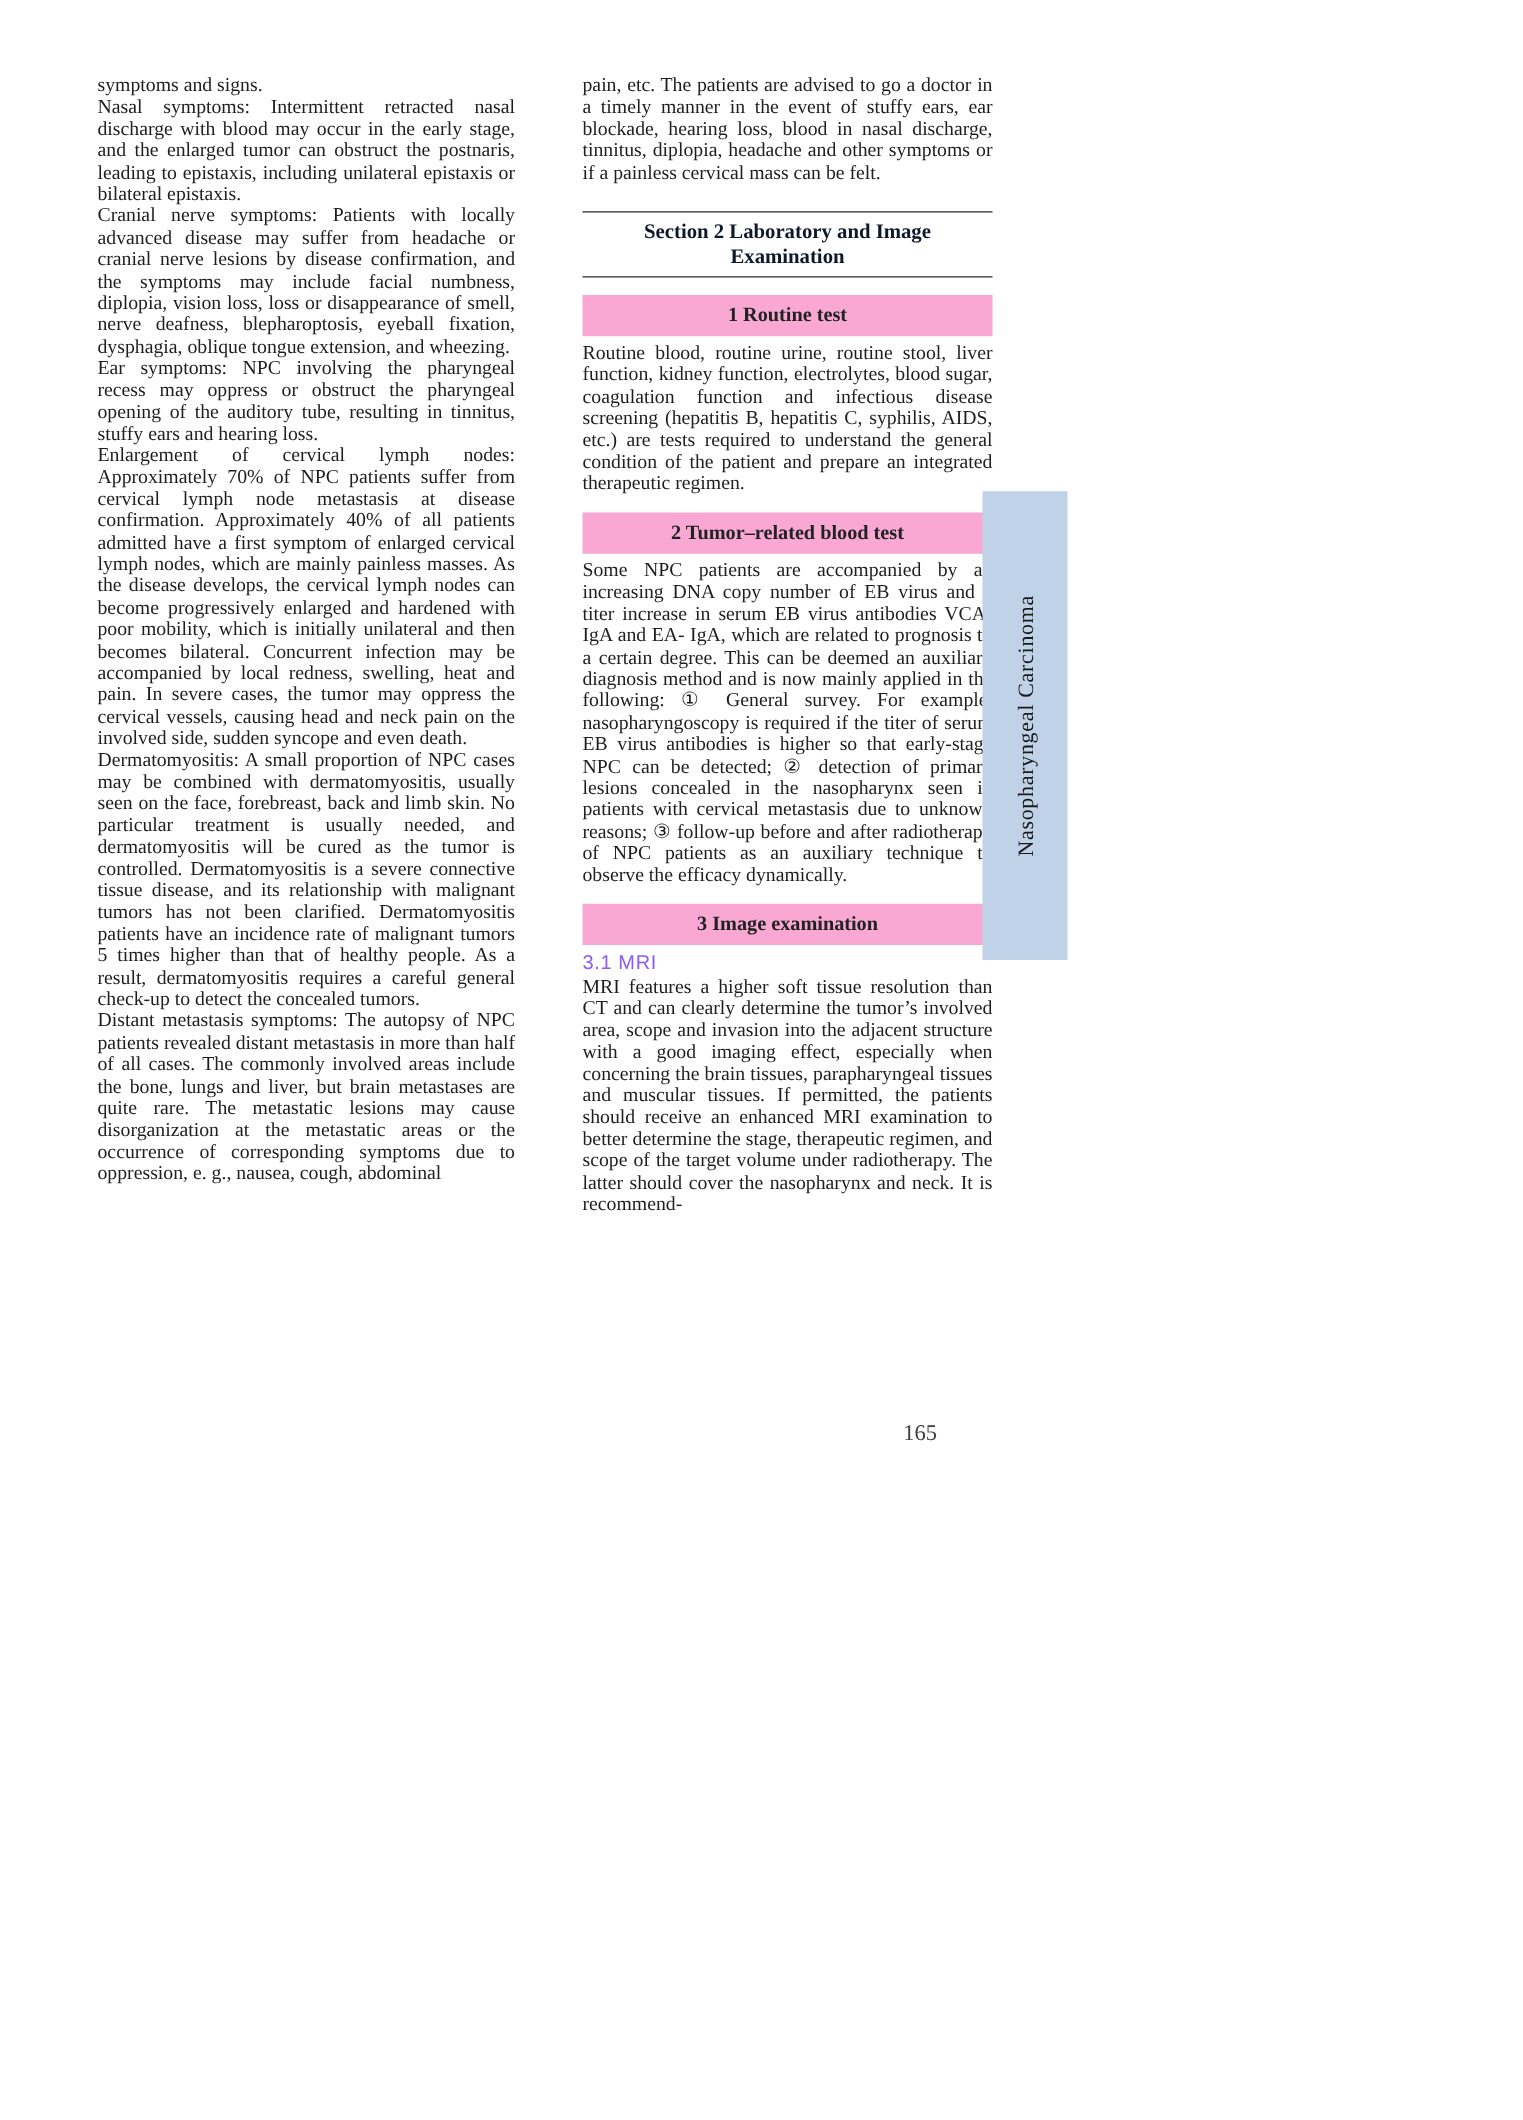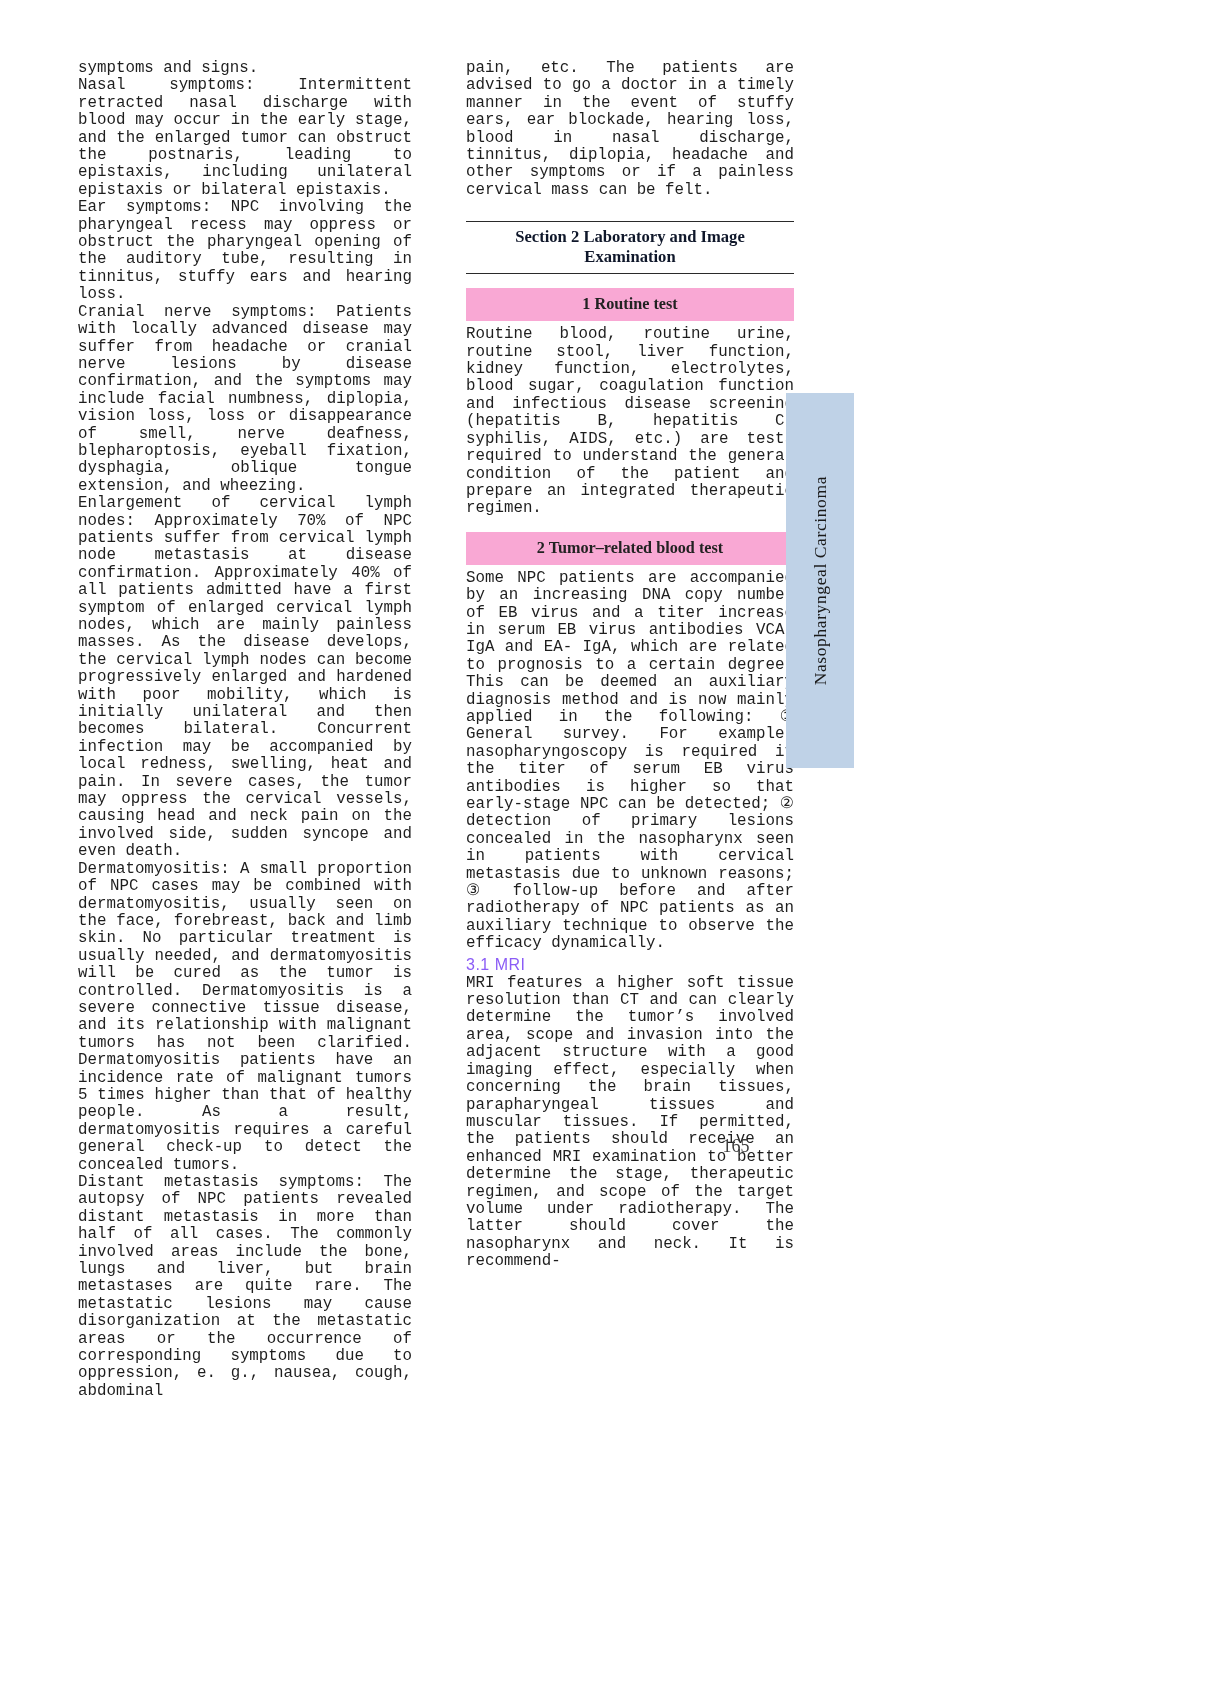--- a/index.html
+++ b/index.html
@@ -15,21 +15,20 @@
   .col-left  { left: 78px;  width: 334px; }
   .col-right { left: 466px; width: 328px; }
 
   p.body-text {
     margin: 0;
     font-size: 15.8px;
     line-height: 17.4px;
     text-align: justify;
     text-justify: inter-word;
     color: #1e1e1e;
-    font-family: Liberation Mono, monospace;
   }
 
   .section-title {
     margin-top: 22px;
     border-top: 1.6px solid #2a2a2a;
     border-bottom: 1.6px solid #2a2a2a;
     padding: 5px 0 7px 0;
     text-align: center;
   }
   .section-title-text {
@@ -91,40 +90,41 @@
   }
 </style>
 </head>
 <body>
 
 <div class="page">
 
   <div class="col col-left">
     <p class="body-text">symptoms and signs.</p>
     <p class="body-text">Nasal symptoms: Intermittent retracted nasal discharge with blood may occur in the early stage, and the enlarged tumor can obstruct the postnaris, leading to epistaxis, including unilateral epistaxis or bilateral epistaxis.</p>
+    <p class="body-text">Cranial nerve symptoms: Patients with locally advanced disease may suffer from headache or cranial nerve lesions by disease confirmation, and the symptoms may include facial numbness, diplopia, vision loss, loss or disappearance of smell, nerve deafness, blepharoptosis, eyeball fixation, dysphagia, oblique tongue extension, and wheezing.</p>
     <p class="body-text">Ear symptoms: NPC involving the pharyngeal recess may oppress or obstruct the pharyngeal opening of the auditory tube, resulting in tinnitus, stuffy ears and hearing loss.</p>
-    <p class="body-text">Cranial nerve symptoms: Patients with locally advanced disease may suffer from headache or cranial nerve lesions by disease confirmation, and the symptoms may include facial numbness, diplopia, vision loss, loss or disappearance of smell, nerve deafness, blepharoptosis, eyeball fixation, dysphagia, oblique tongue extension, and wheezing.</p>
     <p class="body-text">Enlargement of cervical lymph nodes: Approximately 70% of NPC patients suffer from cervical lymph node metastasis at disease confirmation. Approximately 40% of all patients admitted have a first symptom of enlarged cervical lymph nodes, which are mainly painless masses. As the disease develops, the cervical lymph nodes can become progressively enlarged and hardened with poor mobility, which is initially unilateral and then becomes bilateral. Concurrent infection may be accompanied by local redness, swelling, heat and pain. In severe cases, the tumor may oppress the cervical vessels, causing head and neck pain on the involved side, sudden syncope and even death.</p>
     <p class="body-text">Dermatomyositis: A small proportion of NPC cases may be combined with dermatomyositis, usually seen on the face, forebreast, back and limb skin. No particular treatment is usually needed, and dermatomyositis will be cured as the tumor is controlled. Dermatomyositis is a severe connective tissue disease, and its relationship with malignant tumors has not been clarified. Dermatomyositis patients have an incidence rate of malignant tumors 5 times higher than that of healthy people. As a result, dermatomyositis requires a careful general check-up to detect the concealed tumors.</p>
     <p class="body-text">Distant metastasis symptoms: The autopsy of NPC patients revealed distant metastasis in more than half of all cases. The commonly involved areas include the bone, lungs and liver, but brain metastases are quite rare. The metastatic lesions may cause disorganization at the metastatic areas or the occurrence of corresponding symptoms due to oppression, e. g., nausea, cough, abdominal</p>
   </div>
 
   <div class="col col-right">
     <p class="body-text">pain, etc. The patients are advised to go a doctor in a timely manner in the event of stuffy ears, ear blockade, hearing loss, blood in nasal discharge, tinnitus, diplopia, headache and other symptoms or if a painless cervical mass can be felt.</p>
 
     <div class="section-title">
       <div class="section-title-text">Section 2 Laboratory and Image Examination</div>
     </div>
 
     <div class="band">1 Routine test</div>
     <p class="body-text">Routine blood, routine urine, routine stool, liver function, kidney function, electrolytes, blood sugar, coagulation function and infectious disease screening (hepatitis B, hepatitis C, syphilis, AIDS, etc.) are tests required to understand the general condition of the patient and prepare an integrated therapeutic regimen.</p>
 
     <div class="band">2 Tumor–related blood test</div>
     <p class="body-text">Some NPC patients are accompanied by an increasing DNA copy number of EB virus and a titer increase in serum EB virus antibodies VCA-IgA and EA- IgA, which are related to prognosis to a certain degree. This can be deemed an auxiliary diagnosis method and is now mainly applied in the following: ① General survey. For example, nasopharyngoscopy is required if the titer of serum EB virus antibodies is higher so that early-stage NPC can be detected; ② detection of primary lesions concealed in the nasopharynx seen in patients with cervical metastasis due to unknown reasons; ③ follow-up before and after radiotherapy of NPC patients as an auxiliary technique to observe the efficacy dynamically.</p>
 
+    <div class="band">3 Image examination</div>
     <div class="subsub-heading">3.1 MRI</div>
     <p class="body-text">MRI features a higher soft tissue resolution than CT and can clearly determine the tumor’s involved area, scope and invasion into the adjacent structure with a good imaging effect, especially when concerning the brain tissues, parapharyngeal tissues and muscular tissues. If permitted, the patients should receive an enhanced MRI examination to better determine the stage, therapeutic regimen, and scope of the target volume under radiotherapy. The latter should cover the nasopharynx and neck. It is recommend-</p>
   </div>
 
   <div class="side-tab">
     <span class="side-tab-text">Nasopharyngeal Carcinoma</span>
   </div>
 
   <div class="page-number">165</div>
 

